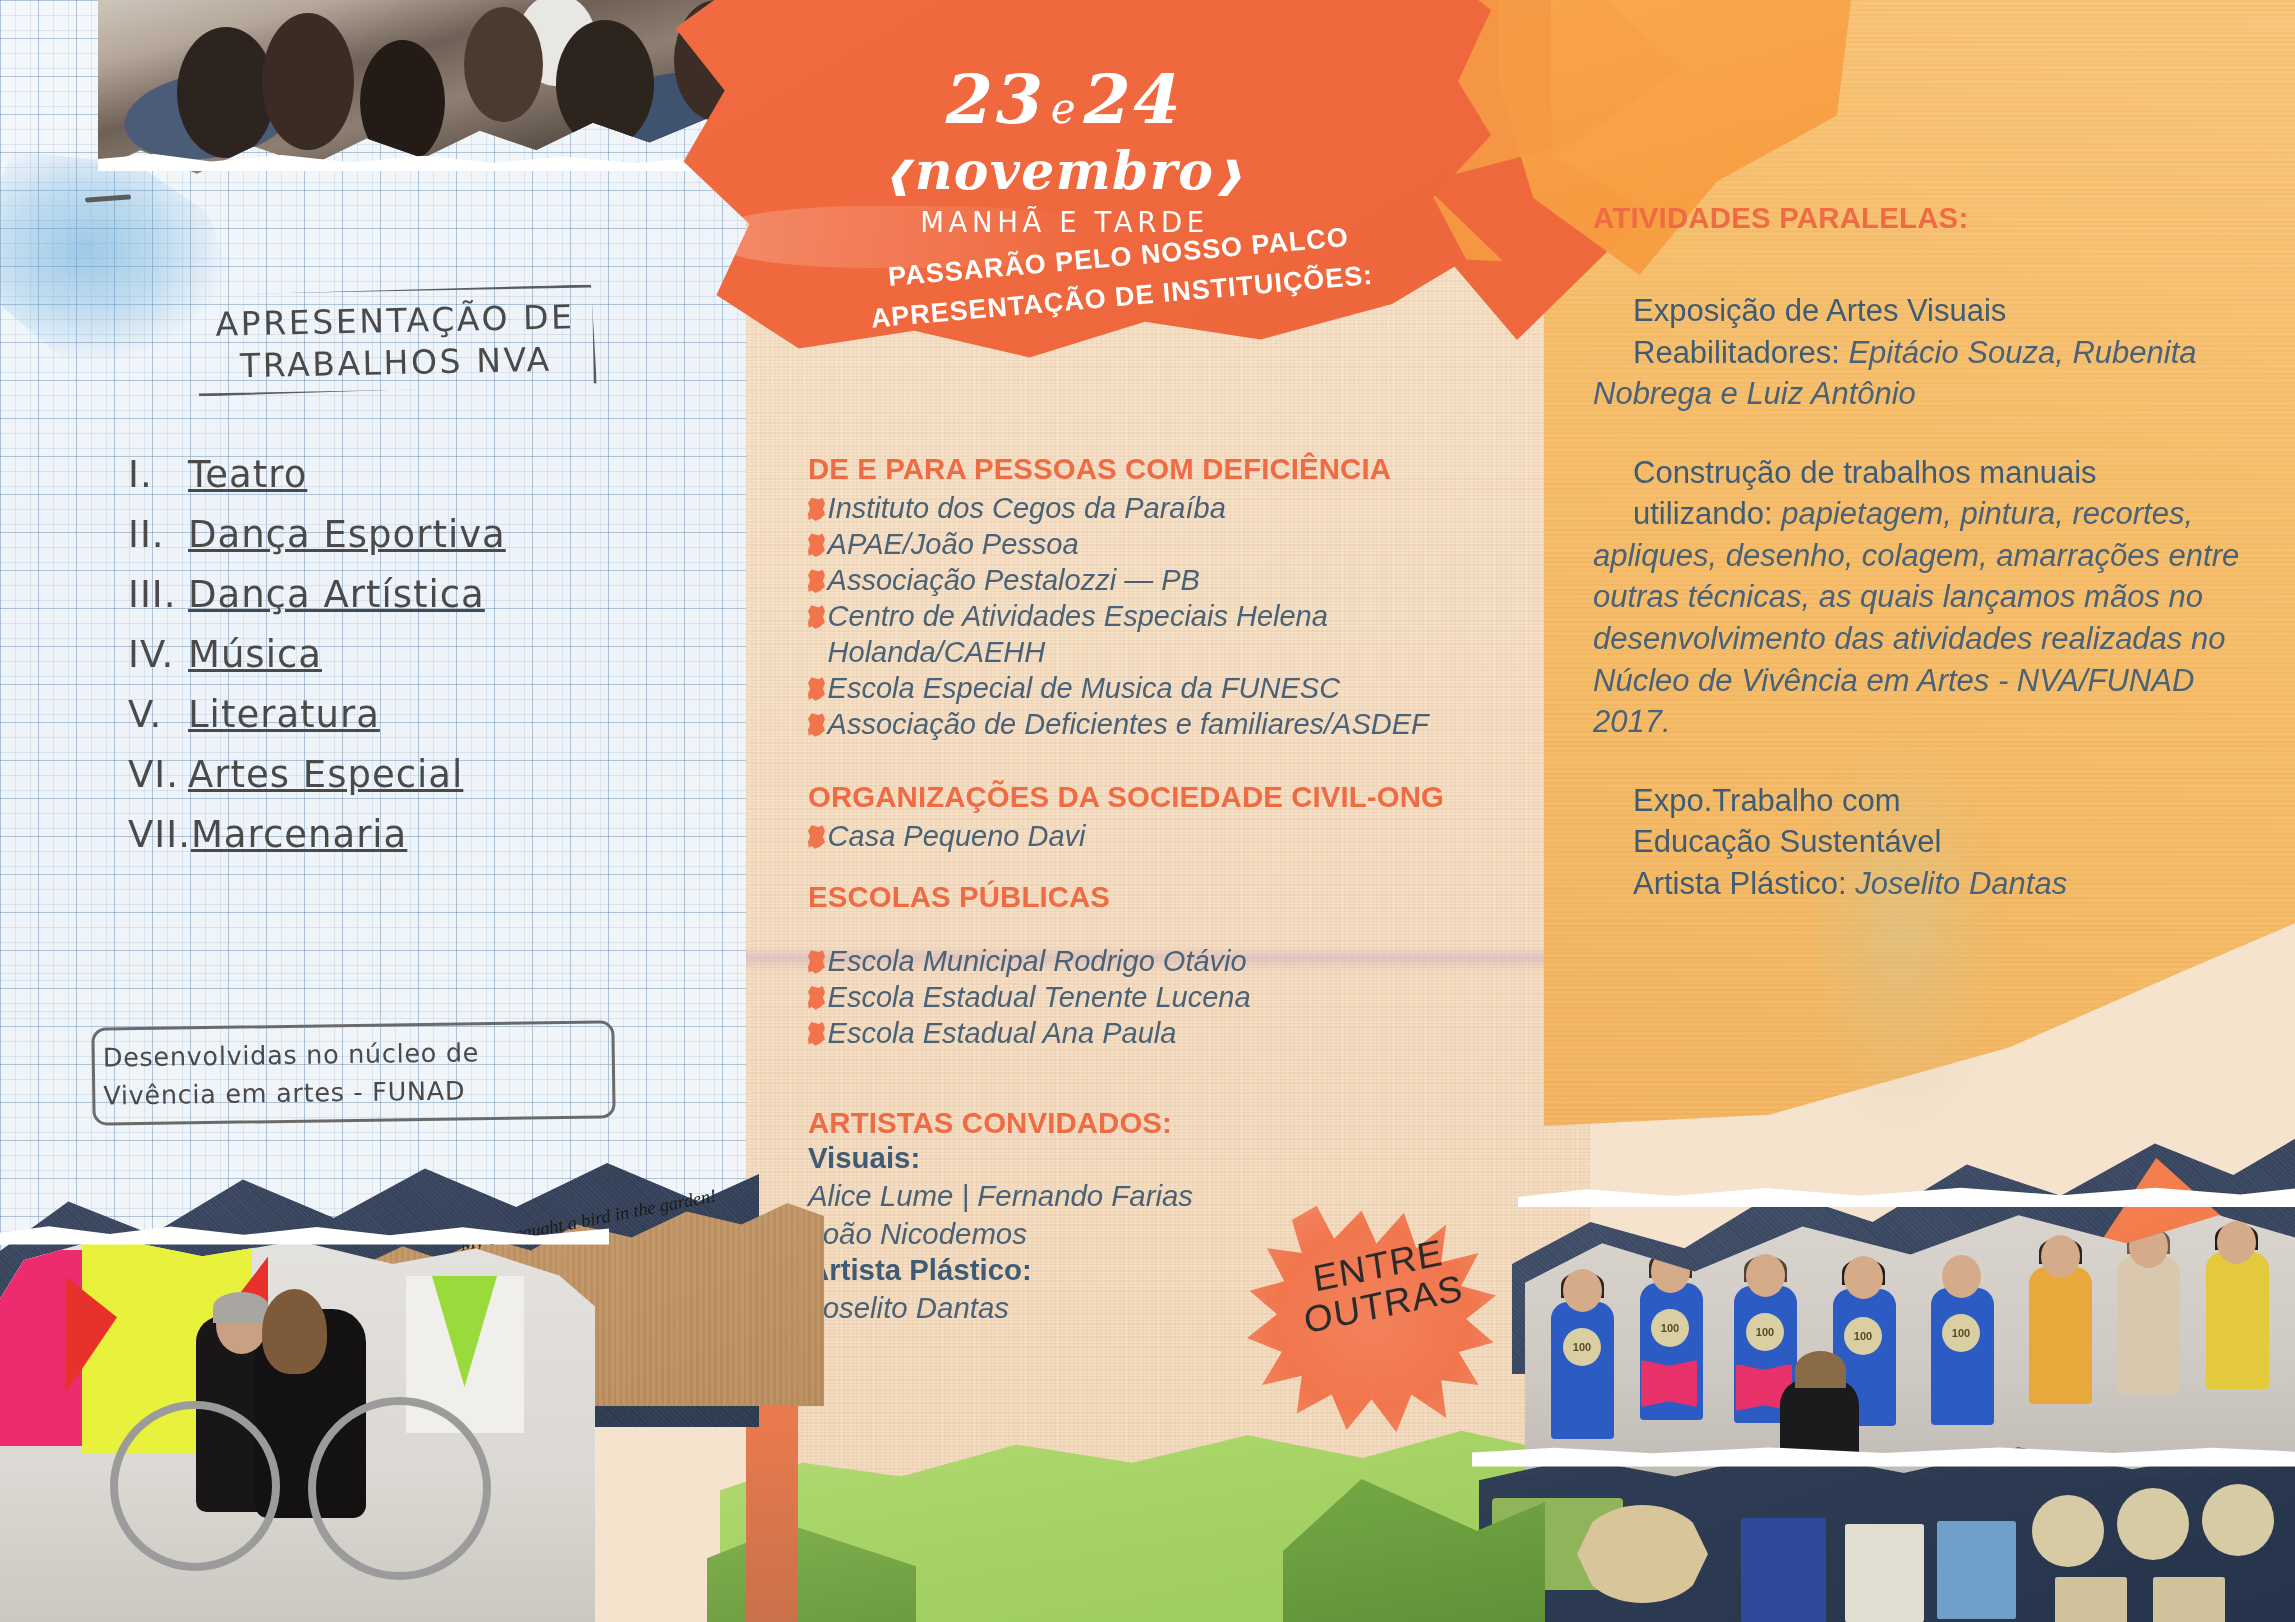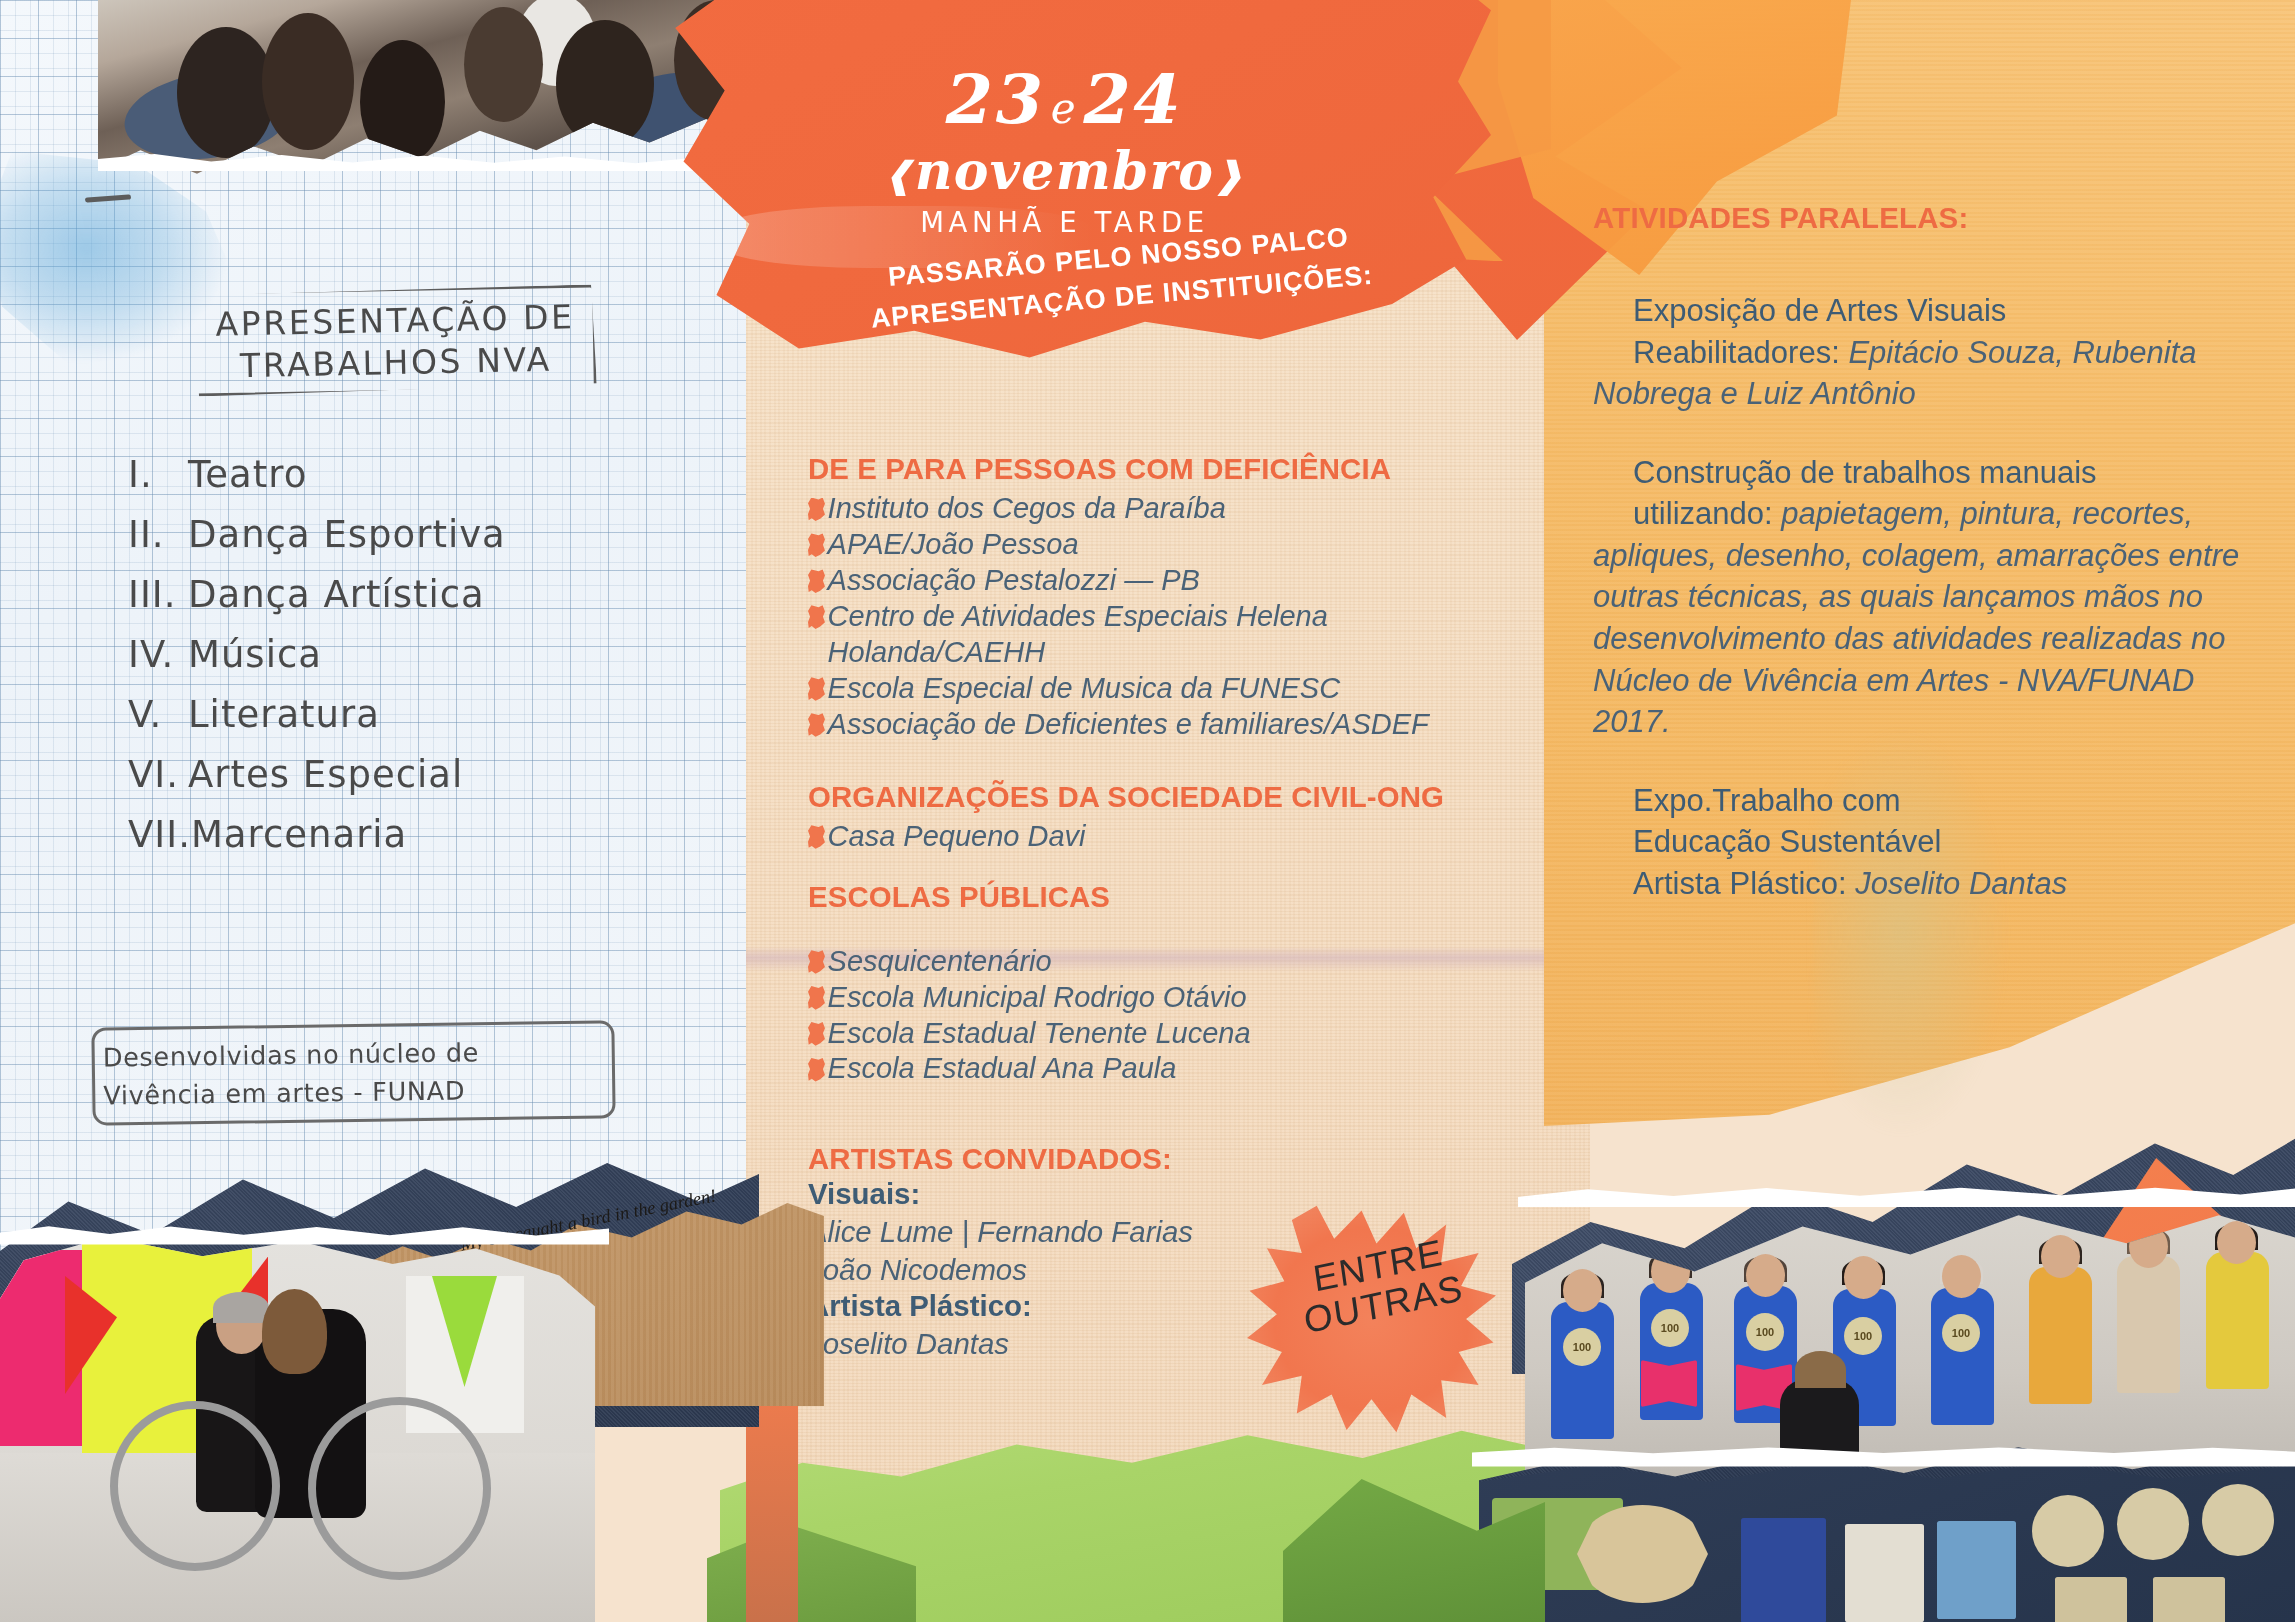--- a/index.html
+++ b/index.html
@@ -301,20 +301,21 @@
   }
   .hand-title {
     position:absolute; left:196px; top:300px; width:399px;
     font-size:33px; line-height:1.28; letter-spacing:2.6px; text-align:center;
     transform:rotate(-1.2deg);
   }
   .hand-list { position:absolute; left:128px; top:445px; width:497px; }
   .hand-list li {
     list-style:none; font-size:37px; line-height:1.62; letter-spacing:1px;
     white-space:nowrap;
+    text-decoration:underline;
   }
   .hand-list li .num { display:inline-block; min-width:60px; }
   .hand-note-box {
     position:absolute; left:92px; top:1024px; width:523px; height:98px;
     border:3.9px solid #6a6a6a; border-radius:14.4px;
     transform:rotate(-0.8deg);
   }
   .hand-note {
     position:absolute; left:103px; top:1035px; width:504px;
     font-size:25.5px; line-height:1.5; letter-spacing:0.7px;
@@ -462,21 +463,20 @@
     <div class="sec-head">ORGANIZAÇÕES DA SOCIEDADE CIVIL-ONG</div>
     <ul class="inst-list">
       <li><span class="bullet-splat"></span><span>Casa Pequeno Davi</span></li>
     </ul>
 
     <div class="gap-sm"></div>
 
     <div class="sec-head">ESCOLAS PÚBLICAS</div>
     <div class="gap-sm"></div>
     <ul class="inst-list">
-      <li><span class="bullet-splat"></span><span>Sesquicentenário</span></li>
       <li><span class="bullet-splat"></span><span>Escola Municipal Rodrigo Otávio</span></li>
       <li><span class="bullet-splat"></span><span>Escola Estadual Tenente Lucena</span></li>
       <li><span class="bullet-splat"></span><span>Escola Estadual Ana Paula</span></li>
     </ul>
 
     <div class="gap-lg"></div>
 
     <div class="artists-head">ARTISTAS CONVIDADOS:</div>
     <div class="artists-sub">Visuais:</div>
     <div class="artists-name">Alice Lume | Fernando Farias</div>

